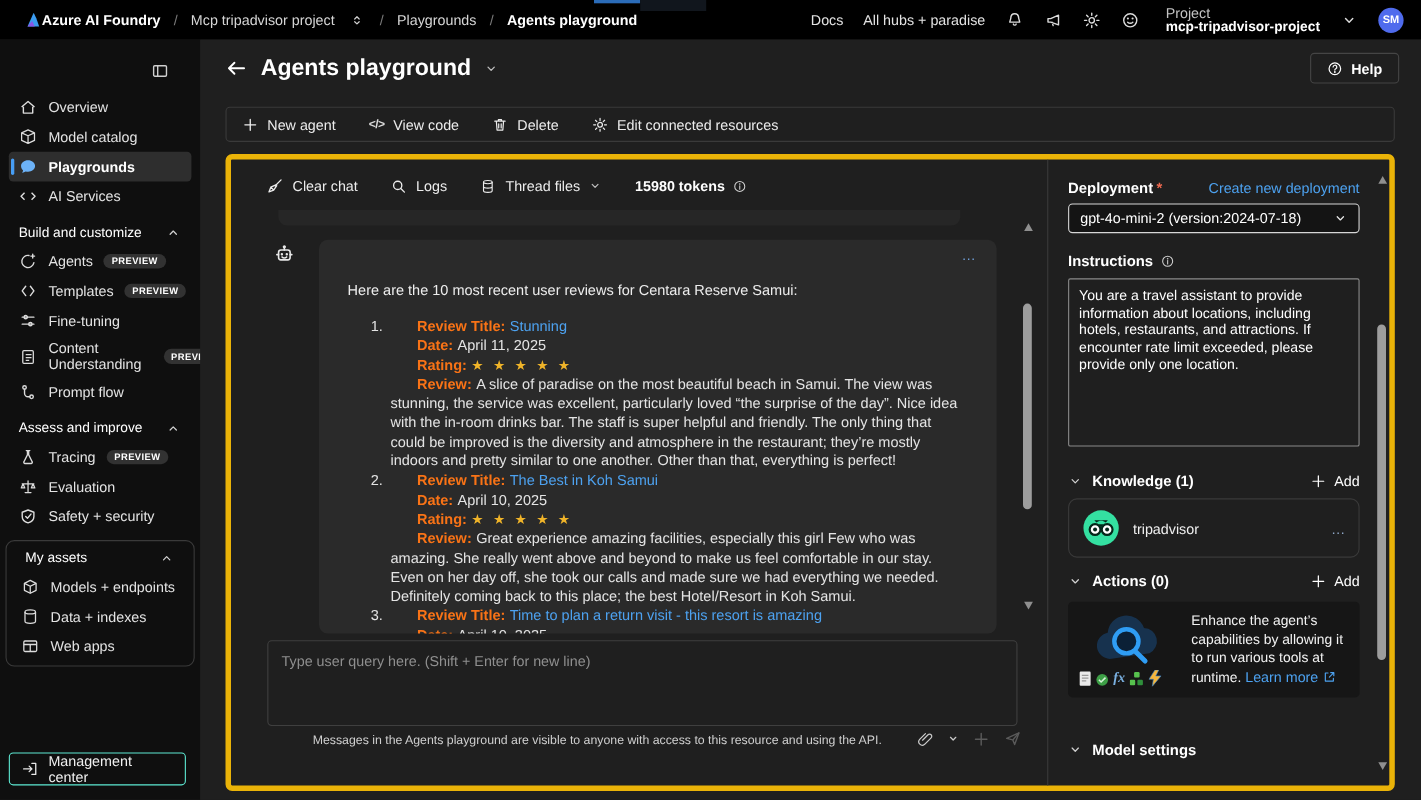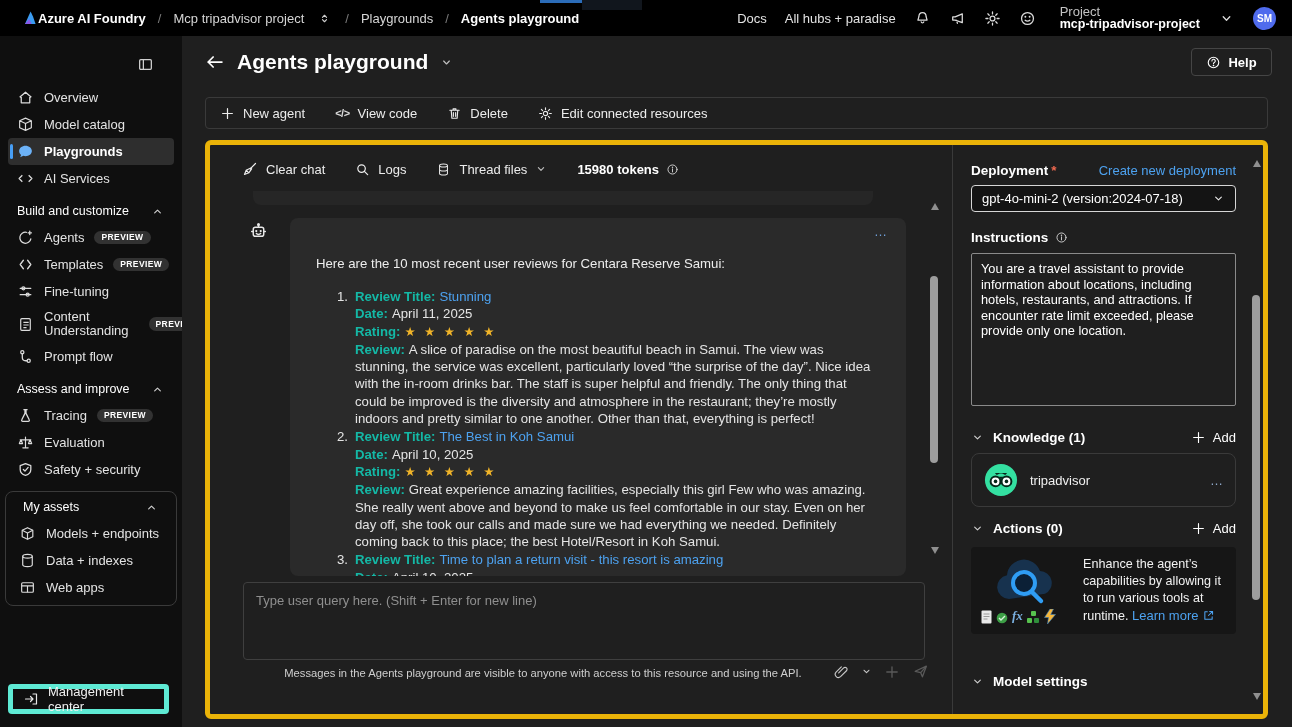--- a/index.html
+++ b/index.html
@@ -38,21 +38,21 @@
   .badge { font-size:8.5px; font-weight:700; letter-spacing:.4px; background:#323232; color:#fff;
     border-radius:9px; padding:2.5px 7px; line-height:1; }
   .sec-head { display:flex; align-items:center; justify-content:space-between; height:26px;
     padding:0 18px 0 17px; font-size:12.5px; font-weight:400; color:#fff; margin-top:6px; }
   .two-line { line-height:14px; padding:3px 0; }
   .nav-item.tall { height:38px; }
   .nav-item .spacer { flex:1; }
   #assets-box { border:1px solid #3a3a3a; border-radius:8px; margin:8px 5px 0 5px; padding-bottom:4px; }
   #assets-box .sec-head { margin-top:2px; }
   #assets-box .nav-item { margin:0 4px; }
-  #mgmt-btn { position:absolute; left:8px; bottom:13px; width:161px; height:30px; border:5px solid #5eead4;
+  #mgmt-btn { position:absolute; left:8px; bottom:13px; width:161px; height:30px; border:1px solid #5eead4;
     border-radius:4px; display:flex; align-items:center; gap:9px; padding:0 10px; font-size:13px; color:#f0f0f0; cursor:pointer; }
 
   
   #main { position:absolute; left:182px; top:36px; width:1110px; height:691px; background:#1f1f1f; }
   #page-head { position:absolute; left:23px; top:14px; display:flex; align-items:center; gap:12px; }
   #page-title { font-size:21px; font-weight:700; color:#fff; }
   #help-btn { position:absolute; right:20px; top:12px; width:81px; height:28px; border:1px solid #454545;
     border-radius:4px; display:flex; align-items:center; justify-content:center; gap:7px;
     font-size:13px; font-weight:700; color:#fff; cursor:pointer; }
 
@@ -78,21 +78,21 @@
     border-radius:0 0 8px 8px; }
   #bot-avatar { position:absolute; left:38px; top:34px; color:#e8e8e8; }
   #bubble { position:absolute; left:80px; top:31px; width:616px; height:358px; background:#2a2a2a;
     border-radius:8px; padding:0 26px; overflow:hidden; }
   #bubble-more { position:absolute; top:6px; right:18px; color:#6f9fd8; font-size:13px; letter-spacing:1px; cursor:pointer; }
   #bubble-intro { margin-top:38px; font-size:13.2px; color:#ededed; }
   #reviews { margin-top:17px; padding-left:18px; display:flex; flex-direction:column; gap:1px; }
   .review { display:flex; gap:7px; font-size:13.2px; line-height:17.3px; color:#e4e4e4; }
   .rnum { width:14px; flex:none; text-align:right; }
   .rbody { flex:1; }
-  .lbl { font-weight:700; color:#14b8a6; margin-right:4px; }
+  .lbl { font-weight:700; color:#f97316; margin-right:4px;margin-left:24px; }
   .rlink { color:#4da2f0; text-decoration:none; cursor:pointer; }
   .stars { color:#f0b429; font-size:12.5px; letter-spacing:2.5px; }
 
   
   .sb-arr { position:absolute; width:0; height:0; cursor:pointer; }
   .arr-up { border-left:4.5px solid transparent; border-right:4.5px solid transparent; border-bottom:7px solid #8f8f8f; }
   .arr-dn { border-left:4.5px solid transparent; border-right:4.5px solid transparent; border-top:7px solid #8f8f8f; }
   #chat-sb-up { left:721px; top:58px; }
   #chat-sb-thumb { position:absolute; left:720px; top:131px; width:8px; height:187px; border-radius:4px; background:#9d9d9d; cursor:pointer; }
   #chat-sb-dn { left:721px; top:402px; }

